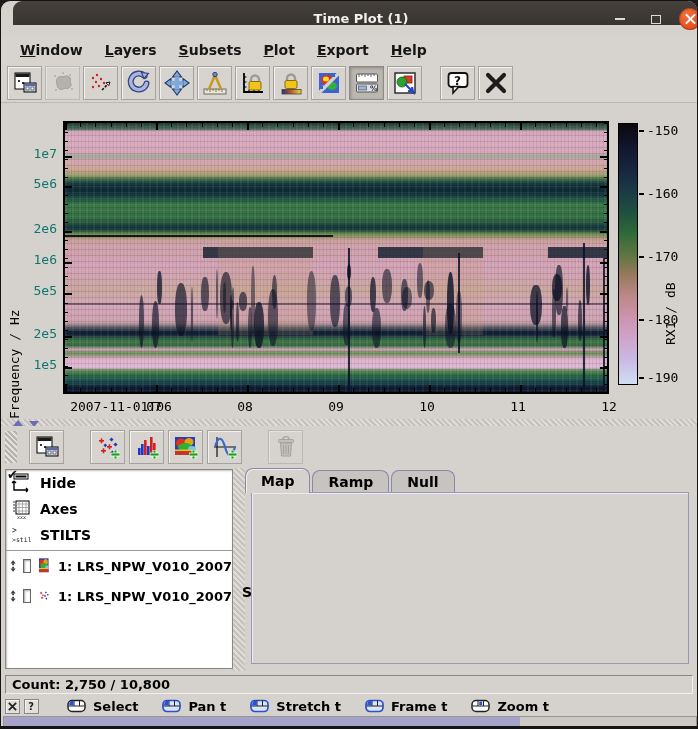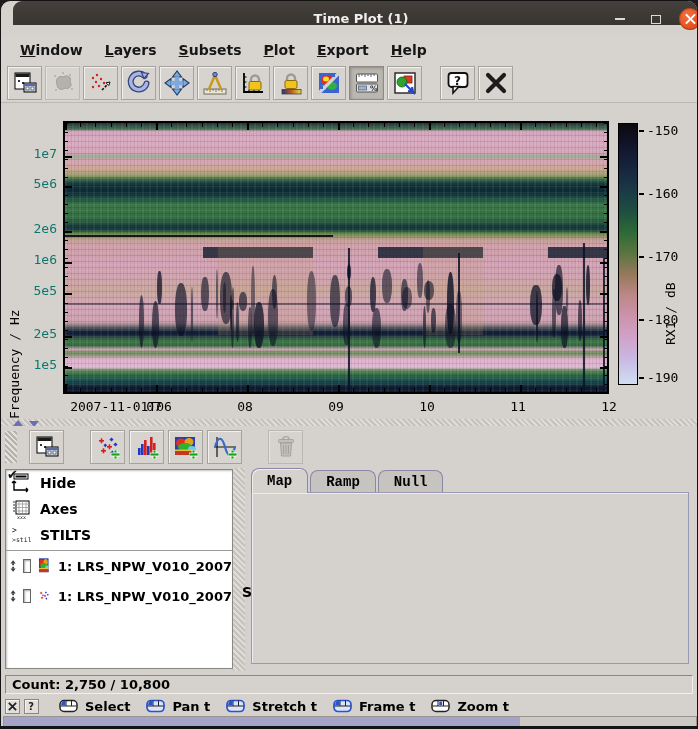--- a/index.html
+++ b/index.html
@@ -106,21 +106,21 @@
            border:1px solid #8a8884; box-shadow:inset 1px 1px 2px rgba(0,0,0,.25); overflow:hidden; }
   .srow { height:26px; display:flex; align-items:center; gap:9px; padding-left:5px; }
   .srow .lbl { font-weight:bold; font-size:14px; color:#000; }
   .srow.sel { background:#c9c6f4; }
   .sep { border-top:1px solid #9a9a9a; margin-top:2px; }
   .lrow { height:30px; display:flex; align-items:center; gap:7px; padding-left:4px; white-space:nowrap; overflow:hidden; }
   .lrow .lbl { font-weight:bold; font-size:13px; color:#000; }
 
   
   .rpanel { position:absolute; left:244px; top:467px; width:450px; height:203px; }
-  .tabs { position:absolute; left:6px; top:2px; display:flex;font-family:Liberation Mono, monospace; }
+  .tabs { position:absolute; left:0; top:2px; display:flex; }
   .tab { height:23px; padding:0 15px; display:flex; align-items:center; font-weight:bold; font-size:14px;
          background:#c7c4bf; border:1px solid #8a88a8; border-bottom:none; border-radius:8px 8px 0 0; margin-right:2px; }
   .tab.selected { background:#d5d2cd; position:relative; z-index:3; height:25px; margin-top:-2px;
                   box-shadow:inset 1px 1px 0 #f0eeea; }
   .gbox { position:absolute; left:6px; top:24px; width:438px; height:172px; background:#d5d2cd;
           border:1px solid #9a98b8; box-shadow:inset 1px 1px 0 #eceaf4; z-index:2; }
   .flabel { position:absolute; width:185px; text-align:right; font-weight:bold; font-size:14px; color:#000; }
   .combo { position:absolute; height:24px; background:#fff; border:1px solid #8886b0;
            box-shadow:0 0 0 1px #cdcbe6; display:flex; align-items:center; padding:0 6px; gap:8px; }
   .combo .cv { font-weight:bold; font-size:14px; color:#000; }
@@ -152,21 +152,21 @@
             box-shadow:inset 1px 1px 0 #f3f1ee; display:flex; align-items:center; justify-content:center; }
 
   
   .statusbar { position:absolute; left:0; top:673px; width:100%; height:22px; display:flex; gap:5px; padding:1px 4px; }
   .sfield { height:19px; border:1px solid; border-color:#8a8884 #f2f0ec #f2f0ec #8a8884; background:#d5d2cd;
             font-weight:bold; font-size:13px; color:#000; line-height:17px; padding-left:6px; }
   .sfield.pos { width:342px; } .sfield.cnt { flex:1; }
   .hintbar { position:absolute; left:0; top:696px; width:100%; height:18px; display:flex; align-items:center; padding-left:4px; }
   .sqbtn { width:15px; height:15px; border:1px solid #8a8884; background:#e2dfda; box-shadow:inset 1px 1px 0 #f6f4f0;
            display:flex; align-items:center; justify-content:center; margin-right:4px; }
-  .hint { display:flex; align-items:center; gap:6px; margin-left:16px; }
+  .hint { display:flex; align-items:center; gap:6px; margin-left:24px; }
   .hint .lbl { font-weight:bold; font-size:13px; color:#000; }
   .progress { position:absolute; left:2px; top:715px; width:694px; height:11px; border:1px solid #98958f; background:#ccc9c4; }
   .progress .fill { height:100%; background:#a6a3ca; }
 </style>
 </head>
 <body>
 
 <svg width="0" height="0" style="position:absolute">
   <defs>
     <symbol id="i-win" viewBox="0 0 26 26">

